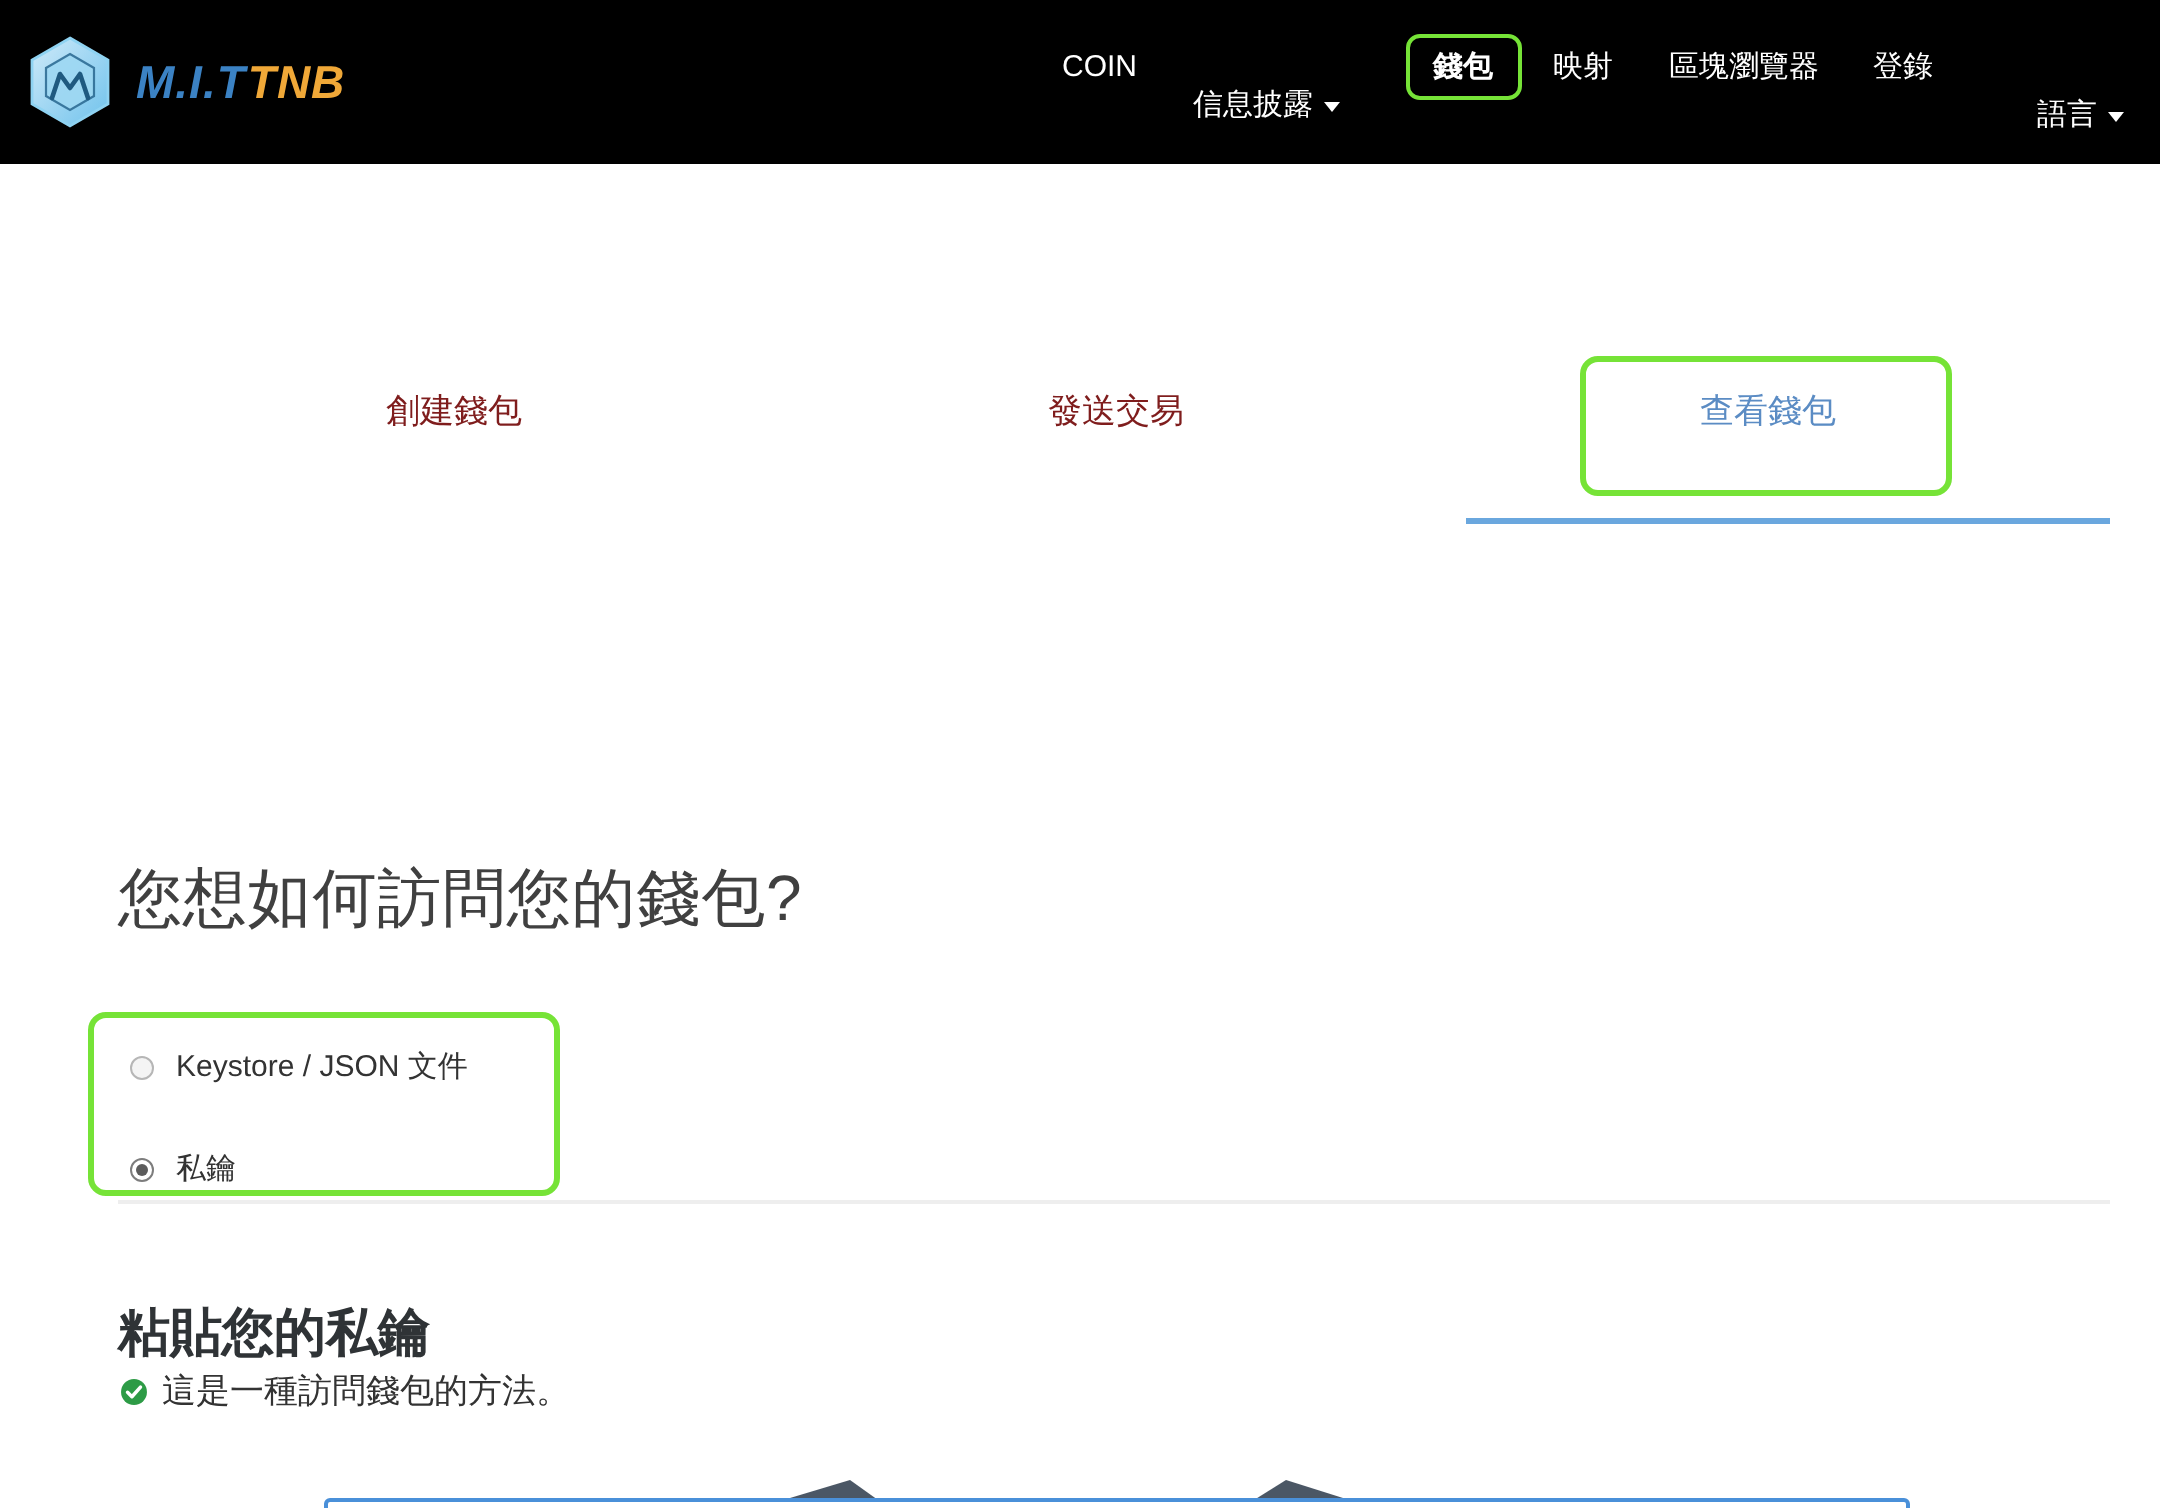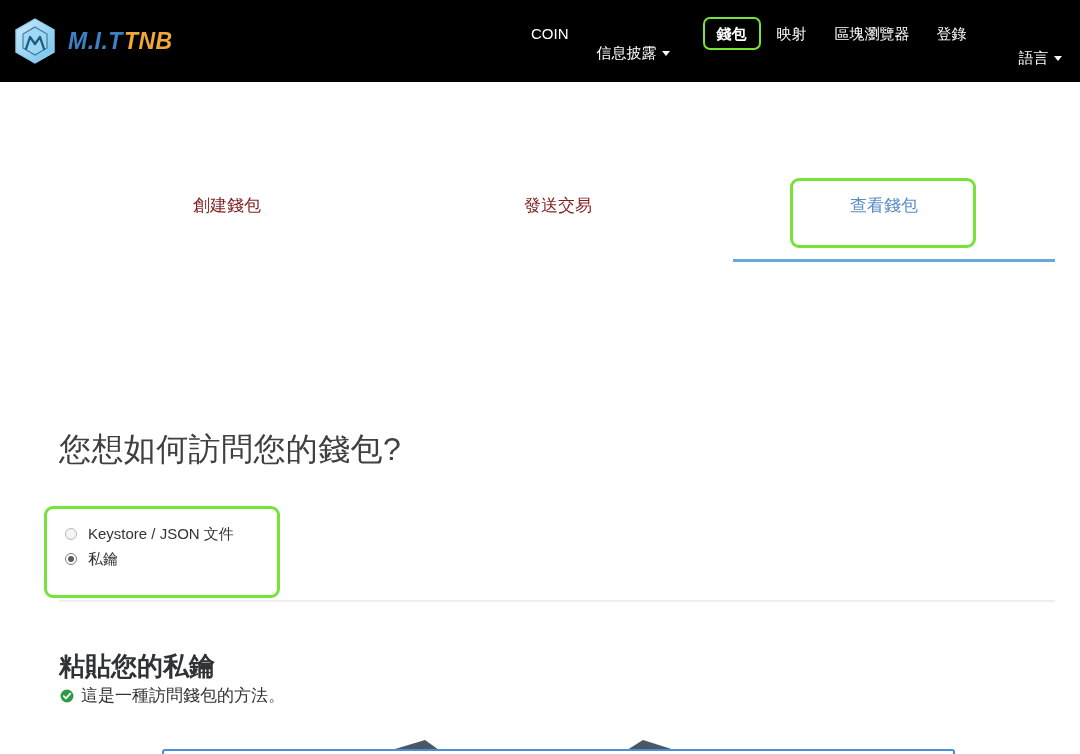--- a/index.html
+++ b/index.html
@@ -169,21 +169,21 @@
   .radio-row {
     position: absolute;
     left: 18px;
     display: flex;
     align-items: center;
     gap: 11px;
     cursor: pointer;
     white-space: nowrap;
   }
   .radio-row.r1 { top: 17px; }
-  .radio-row.r2 { top: 42px; }
+  .radio-row.r2 { top: 68px; }
 
   .radio-dot {
     width: 12px;
     height: 12px;
     border-radius: 50%;
     border: 1px solid #b6b6b6;
     background: #f4f4f4;
     flex: 0 0 auto;
     position: relative;
   }

